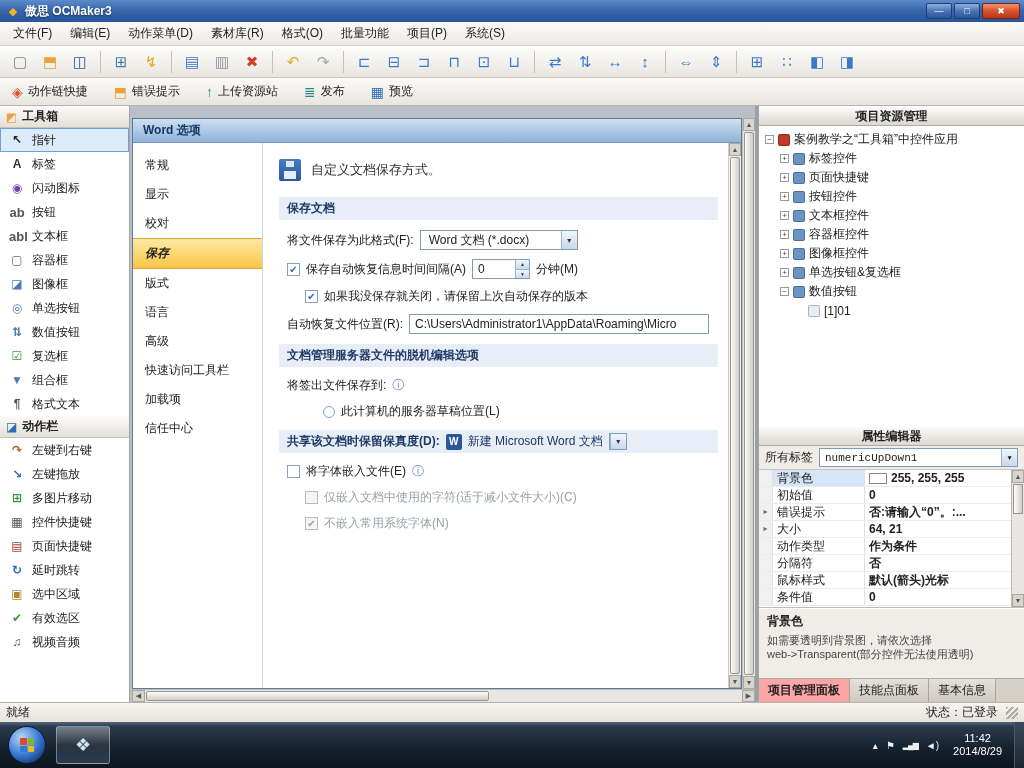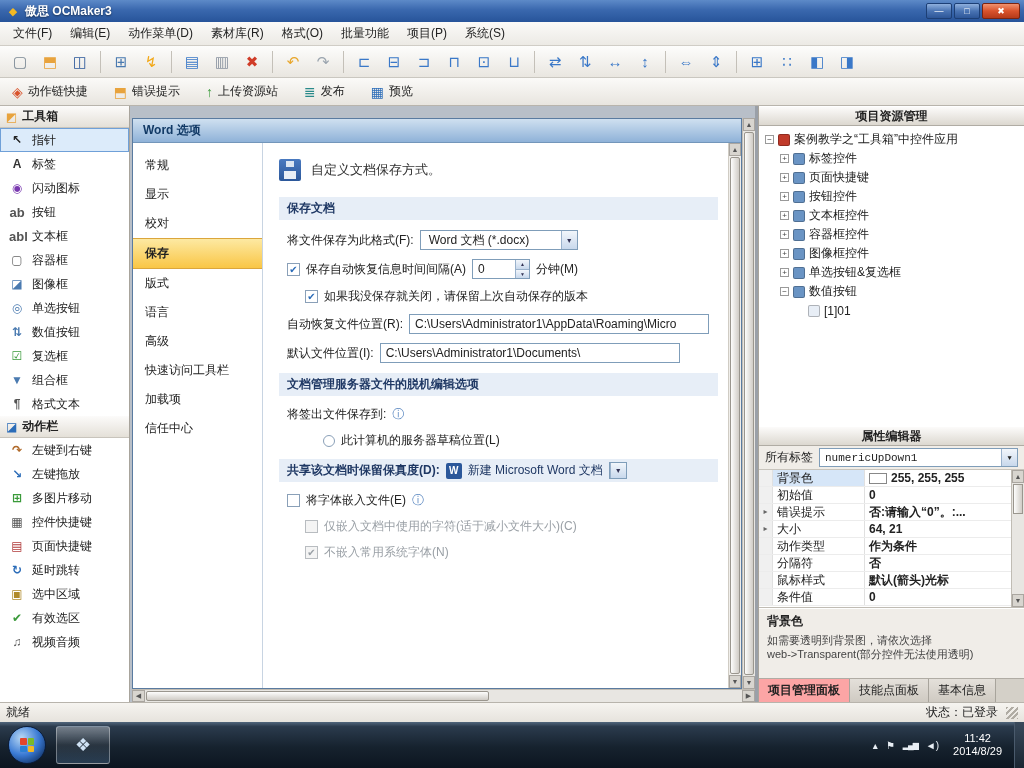--- a/index.html
+++ b/index.html
@@ -50,21 +50,21 @@
   .sc-thumb-v { flex:1; margin:1px; background:linear-gradient(90deg,#fdfdfc,#d0ccc6); border:1px solid #9a968e; border-radius:2px; }
   .sc-thumb-h { width:55%; margin:1px; background:linear-gradient(180deg,#fdfdfc,#d0ccc6); border:1px solid #9a968e; border-radius:2px; }
   .hscroll .spacer { flex:1; }
 
   
   .dialog { flex:1; display:flex; flex-direction:column; border:1px solid #5a7ba0; background:#fff; min-width:0; }
   .dlg-title { height:24px; background:linear-gradient(180deg,#cfe0f0,#8fb2d8); border-bottom:1px solid #7396ba; display:flex; align-items:center; padding:0 10px; font-weight:bold; color:#123a66; flex:0 0 auto; }
   .dlg-body { flex:1; display:flex; min-height:0; }
   .dlg-nav { width:130px; border-right:1px solid #c8d4e2; padding:8px 0; background:#fff; flex:0 0 auto; }
   .dlg-nav-item { padding:6px 12px; cursor:default; }
-  .dlg-nav-item.sel { background:linear-gradient(180deg,#fde9a2,#f9c646); border-top:1px solid #dba63c; border-bottom:1px solid #dba63c; font-weight:bold; }
+  .dlg-nav-item.sel { background:linear-gradient(180deg,#fde9a2,#f9c646); border-top:1px solid #dba63c; border-bottom:1px solid #dba63c; font-weight:bold;font-style:italic; }
   .dlg-nav-item.sep-before { border-top:1px solid #dfe5ec; margin-top:6px; padding-top:8px; }
   .dlg-content-wrap { flex:1; display:flex; min-width:0; }
   .dlg-content { flex:1; padding:12px 10px 10px 16px; overflow:hidden; min-width:0; }
   .dlg-vscroll { width:13px; background:#f0eeea; border-left:1px solid #d0ccc4; display:flex; flex-direction:column; flex:0 0 auto; }
 
   .heading-row { display:flex; align-items:center; gap:10px; margin:4px 0 16px; }
   .floppy-ico { width:22px; height:22px; background:linear-gradient(180deg,#4a7ac0,#2b579a); border-radius:2px; position:relative; }
   .floppy-ico::after { content:""; position:absolute; left:5px; bottom:2px; width:12px; height:8px; background:#e8eef6; }
   .floppy-ico::before { content:""; position:absolute; left:7px; top:2px; width:8px; height:6px; background:#dce6f2; }
   .heading-text { font-size:13px; color:#333; }
@@ -392,24 +392,20 @@
                       <span>✔</span>
                     </span>
                   <label>如果我没保存就关闭，请保留上次自动保存的版本</label>
                 </div>
 
                 <div class="form-row">
                   <label>自动恢复文件位置(R):</label>
                   <span class="textinput ti-recover">C:\Users\Administrator1\AppData\Roaming\Micro</span>
                 </div>
 
-                <div class="form-row">
-                  <label>默认文件位置(I):</label>
-                  <span class="textinput ti-default">C:\Users\Administrator1\Documents\</span>
-                </div>
 
                 <div class="section-band">文档管理服务器文件的脱机编辑选项</div>
 
                 <div class="form-row">
                   <label>将签出文件保存到:</label>
                   <span class="info-ico">ⓘ</span>
                 </div>
 
                 <div class="form-row indent2">
                   <span class="radio"></span>

